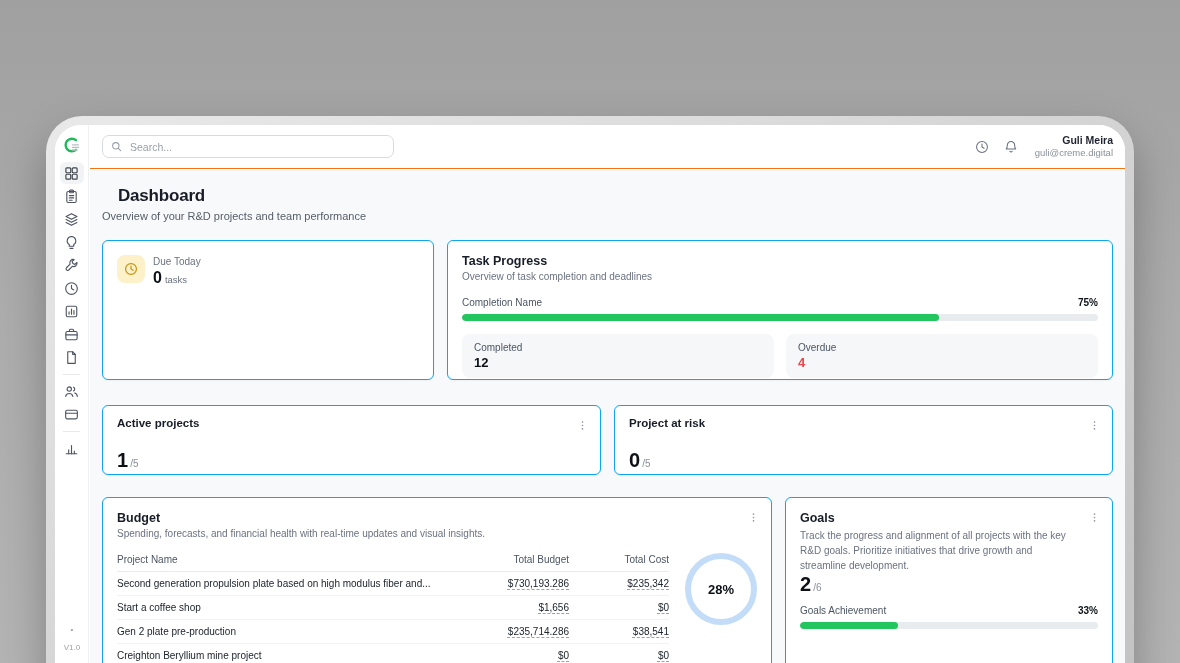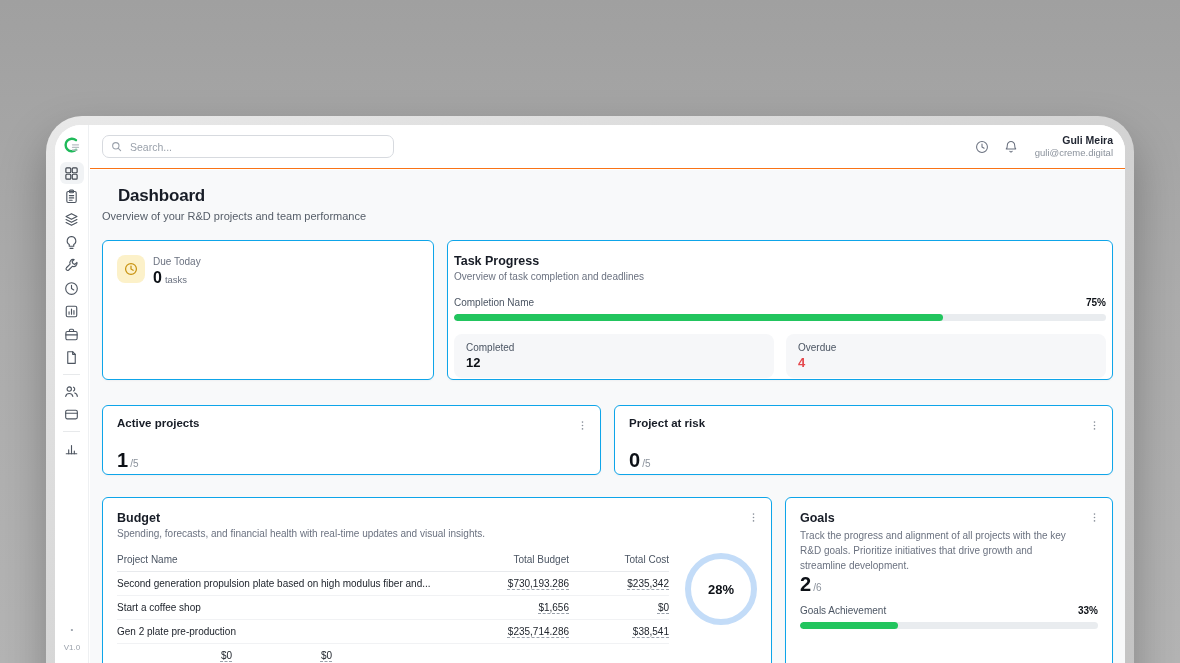--- a/index.html
+++ b/index.html
@@ -55,21 +55,21 @@
   
   .card-due{width:332px;height:140px;padding:14px;display:flex;gap:8px;}
   .icon-badge{width:28px;height:28px;border-radius:8px;background:#fcf1c9;
     display:flex;align-items:center;justify-content:center;flex:none;}
   .due-label{font-size:10px;color:#6b7280;margin-top:1px;}
   .due-value-row{margin-top:2px;}
   .due-value{font-size:16px;font-weight:800;color:#0d1117;}
   .due-unit{font-size:9.5px;color:#6b7280;margin-left:3px;}
 
   
-  .card-task{flex:1;height:140px;padding:13px 6px;}
+  .card-task{flex:1;height:140px;padding:13px 14px;}
   .card-title{font-size:12.5px;font-weight:700;color:#171c26;}
   .card-subtitle{font-size:10px;color:#6b7280;margin-top:3px;}
   .cr-row{display:flex;justify-content:space-between;align-items:center;margin-top:15px;}
   .cr-label{font-size:10px;color:#4b5563;}
   .cr-pct{font-size:10px;font-weight:700;color:#0d1117;}
   .bar{height:7px;border-radius:5px;background:#e9ecef;margin-top:6px;overflow:hidden;}
   .bar-fill{height:100%;border-radius:5px;background:#22c55e;}
   .tp-boxes{display:flex;gap:12px;margin-top:13px;}
   .tp-box{flex:1;background:#f6f7f9;border-radius:8px;padding:8px 12px;height:44px;}
   .tp-box-label{font-size:10px;color:#4b5563;}
@@ -333,20 +333,21 @@
                   <div class="tc name">Start a coffee shop</div>
                   <div class="tc num"><span class="val">$1,656</span></div>
                   <div class="tc num2"><span class="val">$0</span></div>
                 </div>
                 <div class="trow">
                   <div class="tc name">Gen 2 plate pre-production</div>
                   <div class="tc num"><span class="val">$235,714.286</span></div>
                   <div class="tc num2"><span class="val">$38,541</span></div>
                 </div>
                 <div class="trow">
+                  <div class="tc name">Creighton Beryllium mine project</div>
                   <div class="tc num"><span class="val">$0</span></div>
                   <div class="tc num2"><span class="val">$0</span></div>
                 </div>
               </div>
 
           </div>
           <div class="ring">
             <span>28%</span>
           </div>
         </div>

